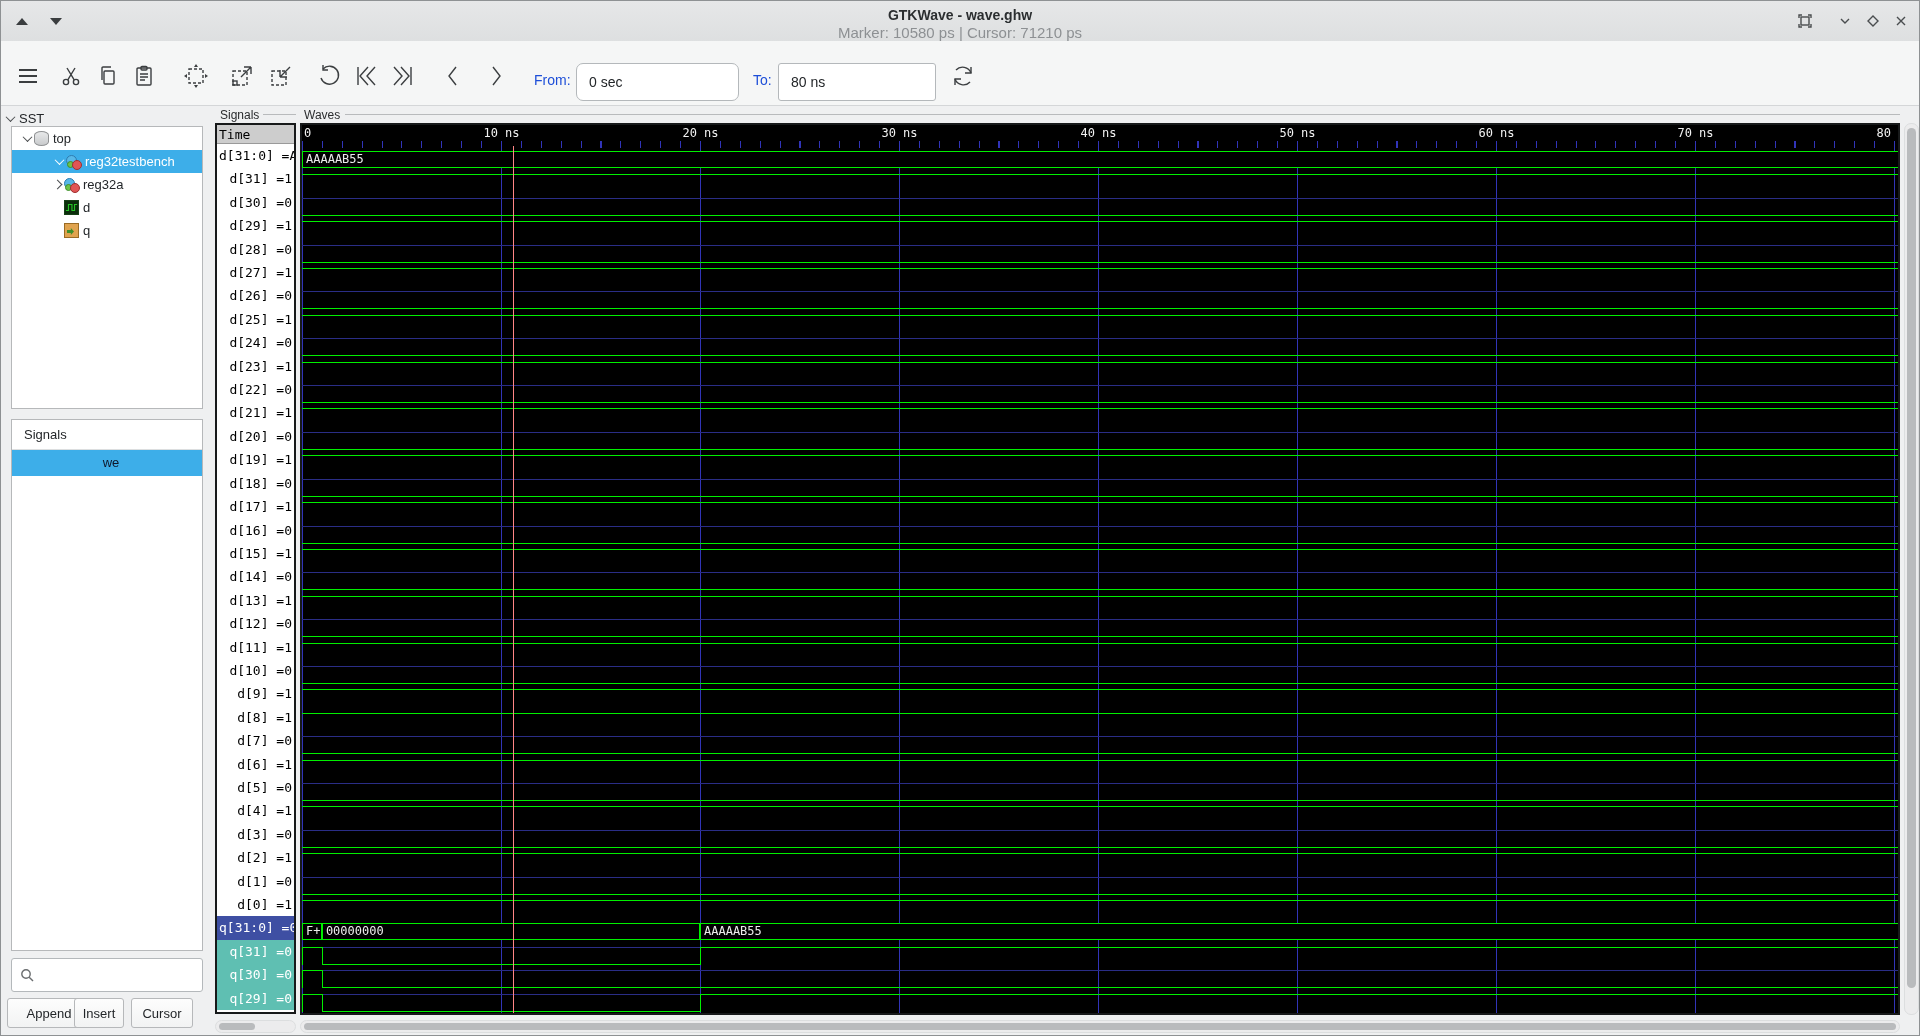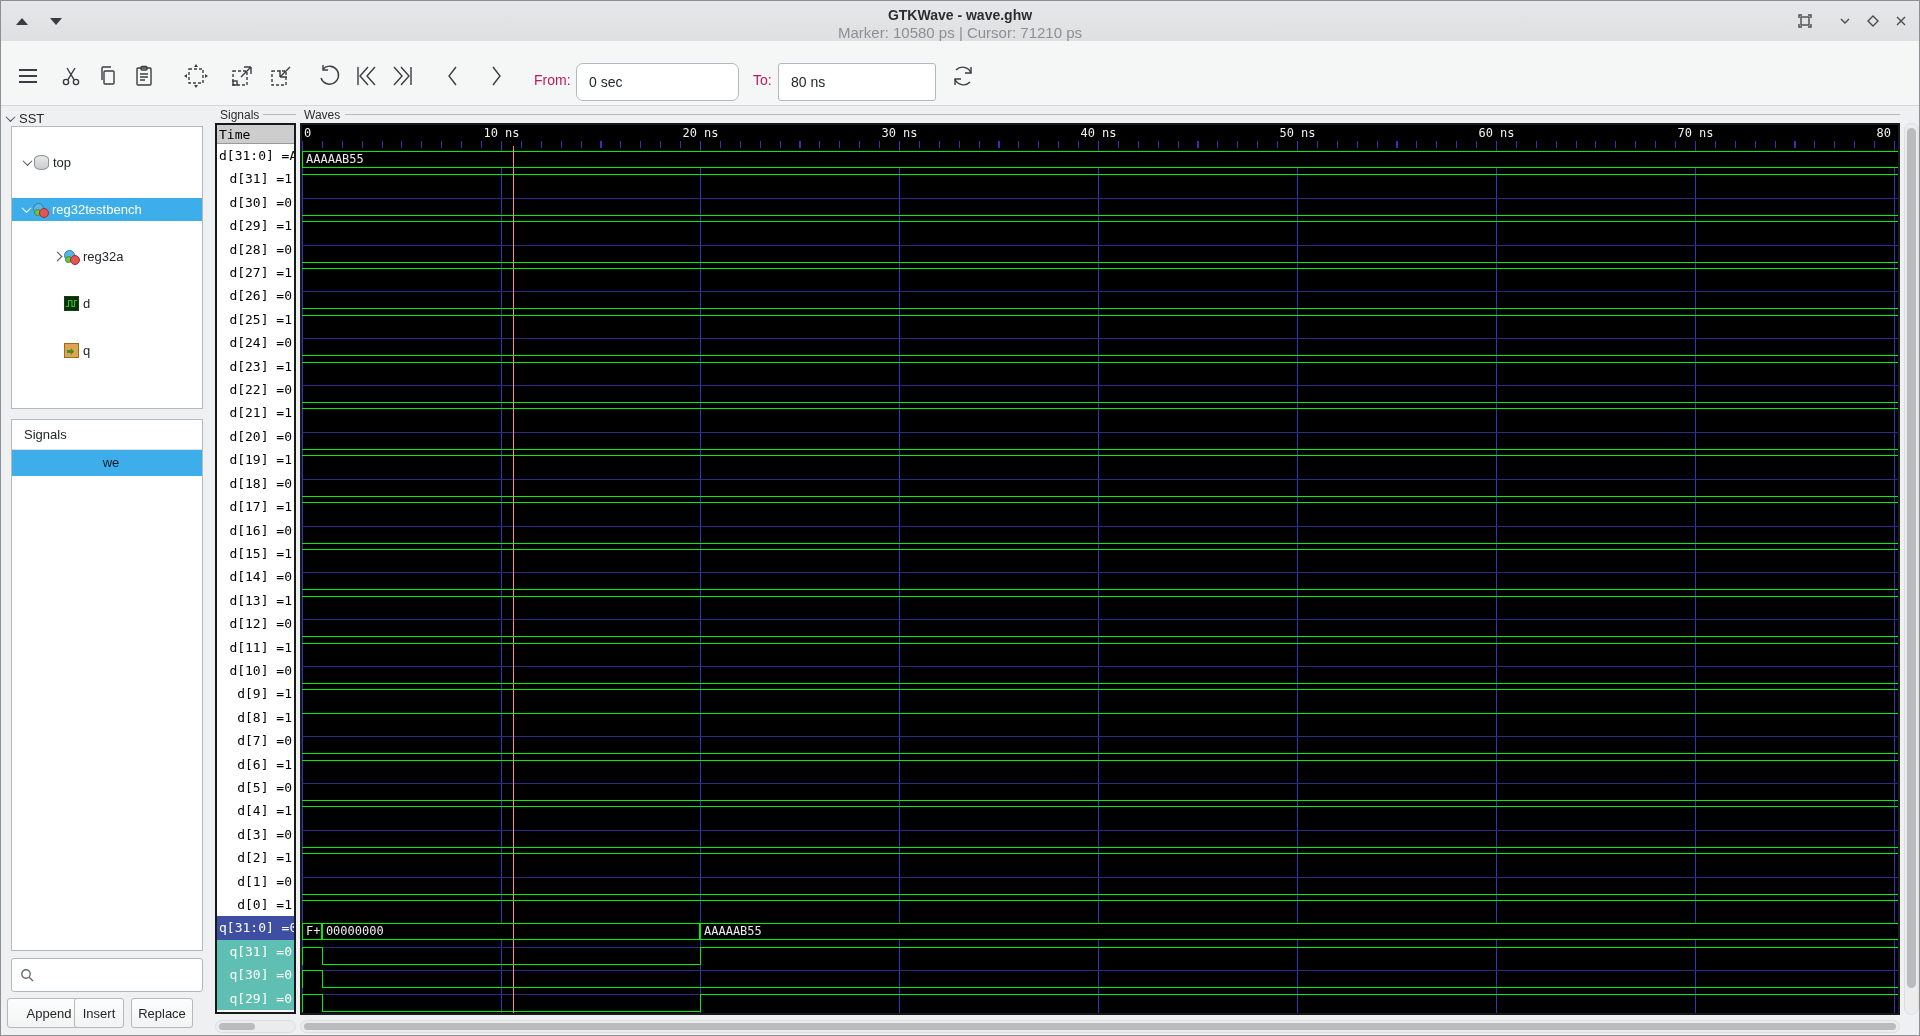--- a/index.html
+++ b/index.html
@@ -20,34 +20,34 @@
     align-items:center; justify-content:center; color:#3a3d3f; cursor:default; }
   .tri-up { width:0; height:0; border-left:6px solid transparent; border-right:6px solid transparent; border-bottom:7px solid #3a3d3f; }
   .tri-dn { width:0; height:0; border-left:6px solid transparent; border-right:6px solid transparent; border-top:7px solid #3a3d3f; }
   .winctl svg { stroke:#4a4d4f; stroke-width:1.4; fill:none; }
   
   .toolbar { position:absolute; left:0; top:40px; width:100%; height:65px;
     background:#f5f6f6; border-bottom:1px solid #d4d6d8; }
   .tool { position:absolute; top:18px; width:34px; height:34px; display:flex;
     align-items:center; justify-content:center; color:#3b3e40; border-radius:3px; }
   .tool svg { stroke:#3b3e40; stroke-width:1.4; fill:none; }
-  .tb-label { position:absolute; top:31px; font-size:14px; color:#be185d; }
+  .tb-label { position:absolute; top:31px; font-size:14px; color:#1d4ed8; }
   .tb-input { position:absolute; top:22px; height:38px; background:#fff;
     border:1px solid #b4b8bb; border-radius:3px; font-size:14px; color:#232629;
     padding-left:12px; font-family:"Liberation Sans",sans-serif; }
   
   .sst-header { position:absolute; left:6px; top:110px; font-size:13px; color:#232629;
     display:flex; align-items:center; gap:5px; }
   .chev { width:7px; height:7px; border-right:1.5px solid #4a4d4f; border-bottom:1.5px solid #4a4d4f; display:inline-block; }
   .chev.open { transform:rotate(45deg) translate(-1px,-1px); }
   .chev.closed { transform:rotate(-45deg); }
   .tree-box { position:absolute; left:10px; top:125px; width:192px; height:283px;
     background:#fff; border:1px solid #b6b8ba; overflow:hidden; }
   .tree-row { position:relative; height:23px; display:flex; align-items:center;
-    font-size:13px; color:#232629; white-space:nowrap;margin-top:24px; }
+    font-size:13px; color:#232629; white-space:nowrap; }
   .tree-row.selected { background:#3daee9; color:#fff; }
   .tree-row.selected .chev { border-color:#fff; }
   .tree-row .chev-slot { width:14px; display:flex; justify-content:center; flex:none; }
   .ticon { width:15px; height:15px; flex:none; margin-right:4px; position:relative; }
   .icon-cylinder { background:linear-gradient(#e8e9ea,#c9cbcd); border:1px solid #909294; border-radius:50%/28%; }
   .icon-gears::before { content:""; position:absolute; left:0; top:1px; width:9px; height:9px; border-radius:50%; background:#57b8e8; border:1px solid #2e7cb0; }
   .icon-gears::after { content:""; position:absolute; left:6px; top:6px; width:8px; height:8px; border-radius:50%; background:#e05555; border:1px solid #a03030; }
   .icon-gears .g3 { position:absolute; left:1px; top:7px; width:7px; height:7px; border-radius:50%; background:#6cc24a; border:1px solid #3f8f2a; }
   .icon-wave { background:#0c2d0c; border:1px solid #164016; }
   .icon-wave svg { position:absolute; inset:0; stroke:#27c427; stroke-width:1.3; fill:none; }
@@ -233,21 +233,21 @@
 
   <div class="tree-box" id="tree">
   <div class="tree-row" style="padding-left: 8px;">
     <span class="chev-slot">
           <span class="chev open"></span>
         </span>
     <span class="ticon icon-cylinder"></span>
     <span class="tlabel">top</span>
   </div>
 
-  <div class="tree-row selected" style="padding-left: 7px; text-align: center;">
+  <div class="tree-row selected" style="padding-left: 40px; text-align: center;">
     <span class="chev-slot">
           <span class="chev open"></span>
         </span>
     <span class="ticon icon-gears">
           <span class="g3"></span>
         </span>
     <span class="tlabel">reg32testbench</span>
   </div>
 
   <div class="tree-row" style="padding-left: 38px;">
@@ -290,21 +290,21 @@
 
   <div class="searchbox">
     <svg width="15" height="15" viewBox="0 0 15 15" style="stroke:#6a6d6f; fill:none; stroke-width:1.4">
         <circle cx="6" cy="6" r="4.2"></circle>
         <path d="M9.2 9.2 L13 13"></path>
       </svg>
   </div>
 
   <div class="btn" style="left:6px;  width:84px">Append</div>
   <div class="btn" style="left:73px; width:50px">Insert</div>
-  <div class="btn" style="left:130px;width:62px">Replace</div>
+  <div class="btn" style="left:130px;width:62px">Cursor</div>
 
   <div class="frame-label" style="left:219px">Signals</div>
   <div class="frame-line" style="left:262px; width:33px"></div>
   <div class="frame-label" style="left:303px">Waves</div>
   <div class="frame-line" style="left:344px; width:1555px"></div>
 
   <div class="names-box">
     <div class="time-hdr">Time</div>
     <div id="names-rows">
   <div class="name-row">d[31:0] =A</div>

